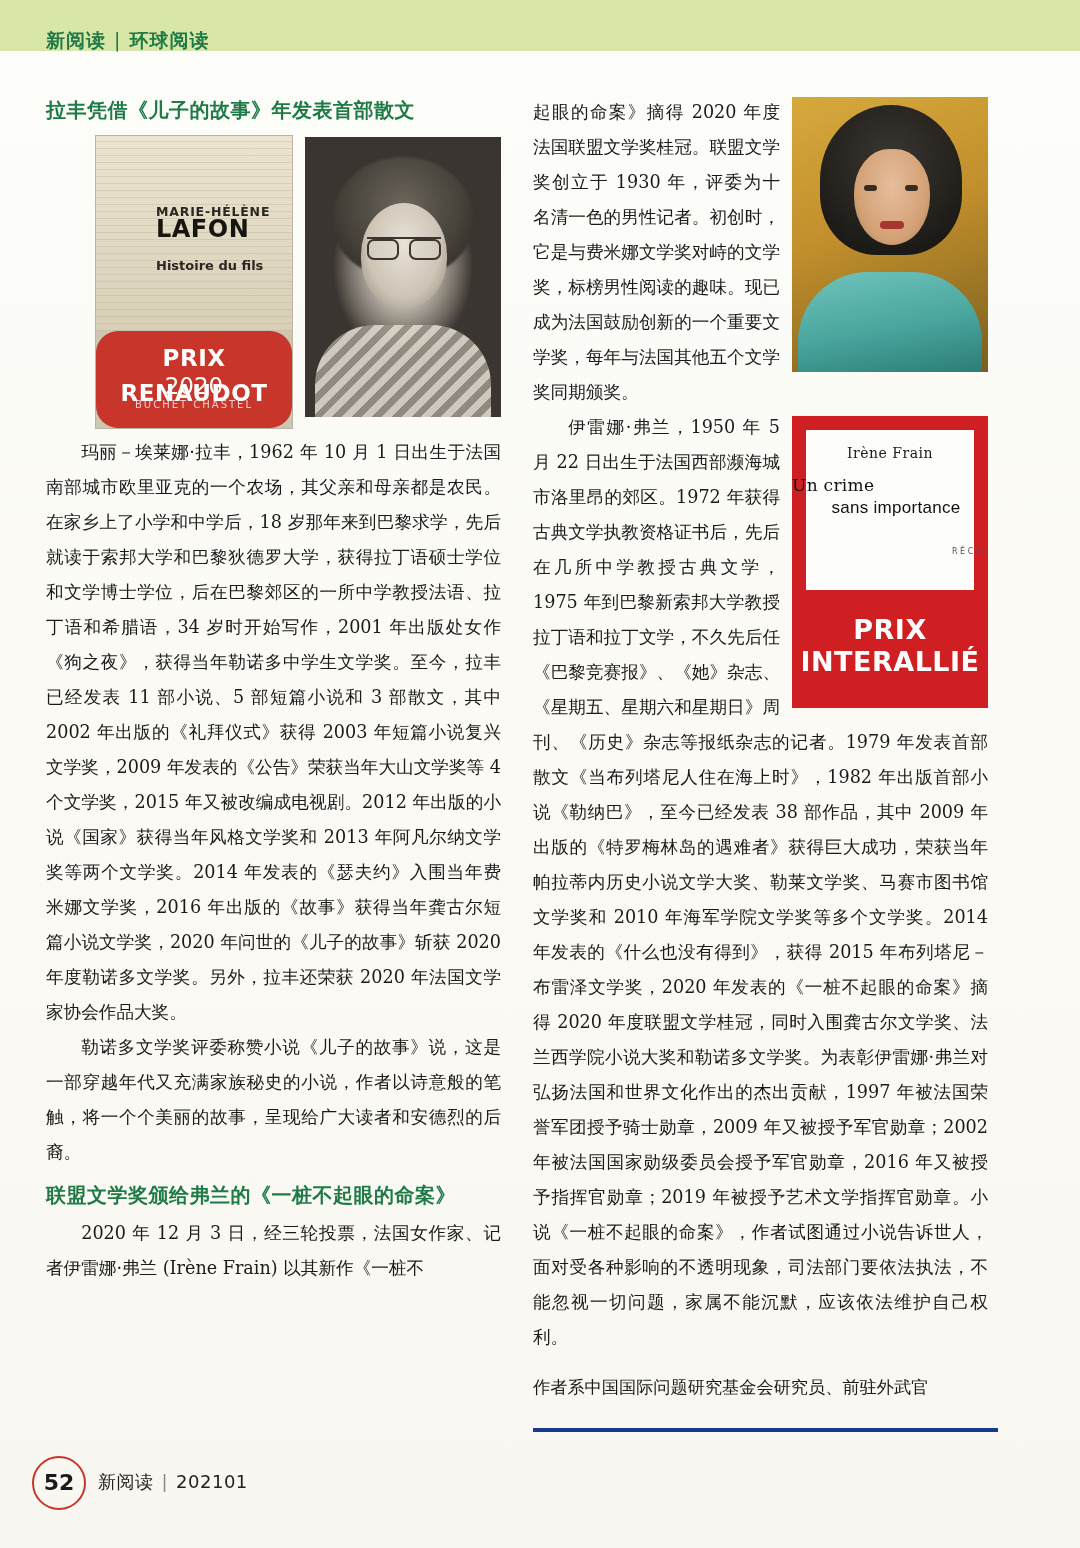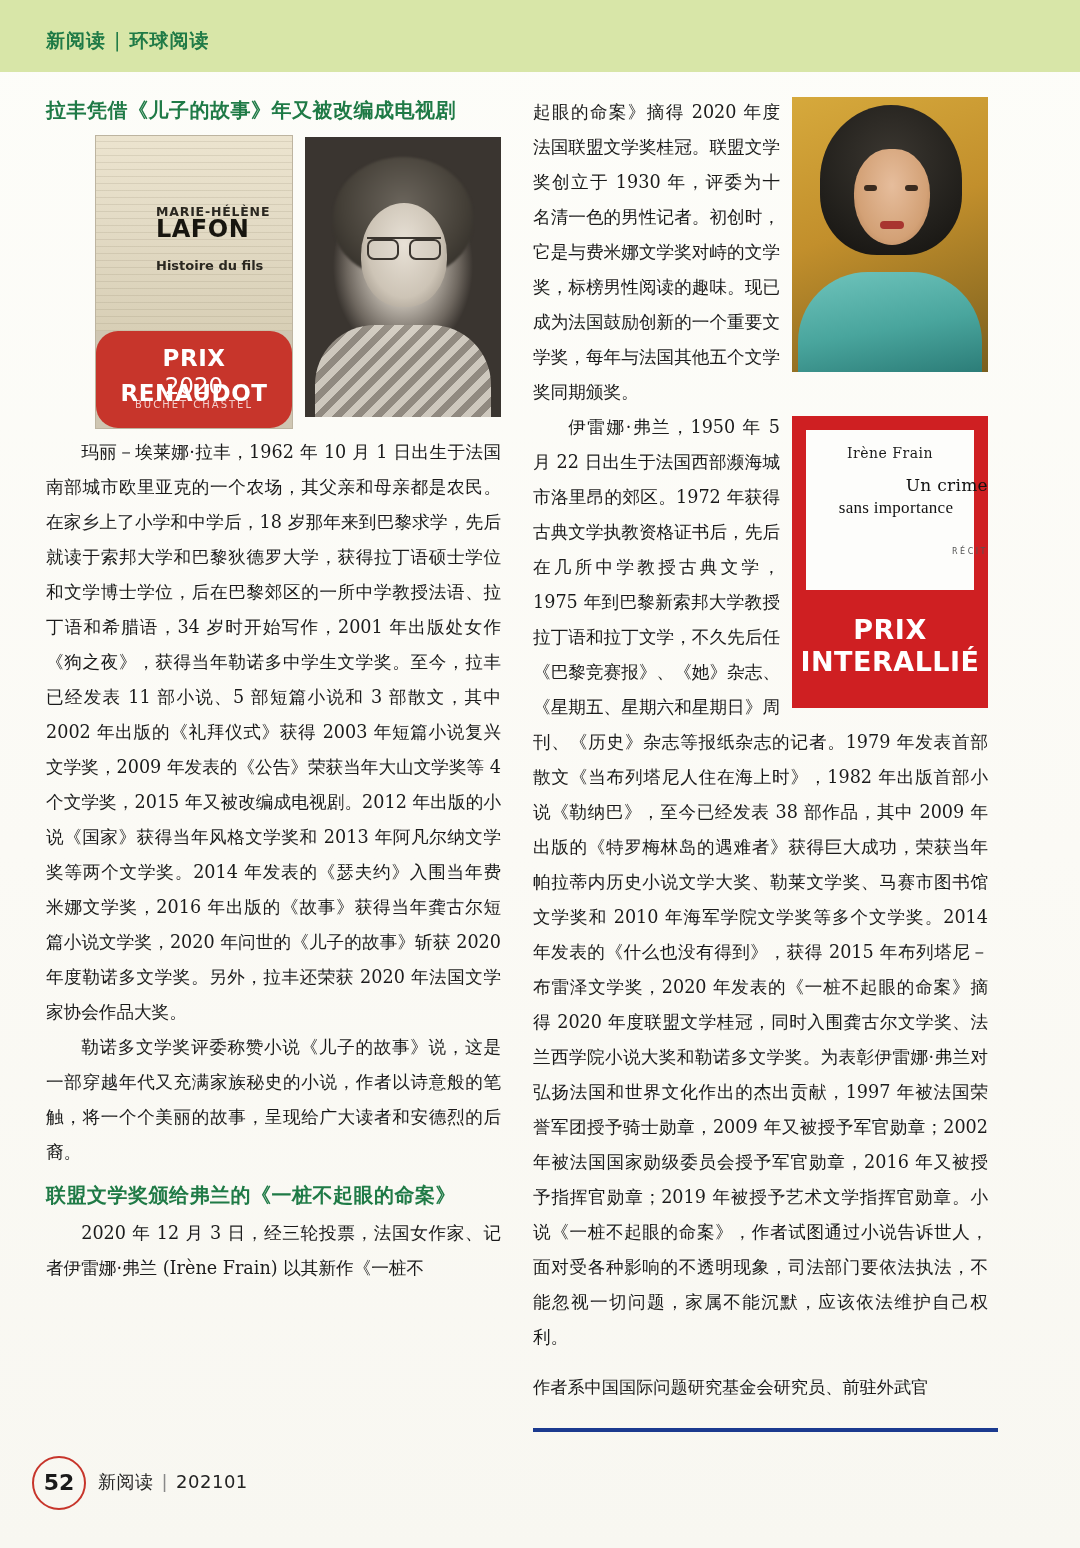--- a/index.html
+++ b/index.html
@@ -17,21 +17,21 @@
   .page {
     position: absolute;
     inset: 0;
     background: linear-gradient(180deg, #fdfdf9 0%, #fbfaf5 55%, #f8f7f1 100%);
   }
   
   .top-bar {
     position: absolute;
     left: 0; top: 0;
     width: 1080px;
-    height: 72px;
+    height: 51px;
     background: #d8e6a8;
   }
   .top-bar .tb-inner {
     position: absolute;
     left: 46px;
     top: 28px;
     font-size: 19px;
     font-weight: bold;
     color: #1f7a46;
     letter-spacing: 1px;
@@ -242,27 +242,27 @@
   .cover-f-white {
     position: absolute; left: 14px; top: 14px; right: 14px; height: 160px;
     background: #fdfdfb;
   }
   .cover-f-author {
     position: absolute; left: 0; right: 0; top: 20px; text-align: center;
     font-family: "DejaVu Serif", "Liberation Serif", serif;
     font-size: 14px; color: #1a1a1a; letter-spacing: 0.5px;
   }
   .cover-f-title1 {
-    position: absolute; left: 0; right: 0; top: 52px; text-align: right;
+    position: absolute; left: 0; right: 0; top: 52px; text-align: left;
     font-family: "DejaVu Serif", "Liberation Serif", serif;
     font-size: 17px; color: #111; letter-spacing: 0.3px;
   }
   .cover-f-title2 {
     position: absolute; left: 0; right: 0; top: 74px; text-align: center;
-    font-family: Liberation Serif, serif;
+    font-family: Liberation Sans, sans-serif;
     font-size: 17px; color: #111; letter-spacing: 0.3px; padding-left: 12px;
   }
   .cover-f-kind {
     position: absolute; left: 0; right: 0; top: 118px; text-align: right;
     font-family: "DejaVu Sans", "Liberation Sans", sans-serif;
     font-size: 8px; color: #555; letter-spacing: 2.5px;
   }
   .cover-f-prize1 {
     position: absolute; left: 0; right: 0; top: 196px; text-align: center;
     font-family: "DejaVu Sans", "Liberation Sans", sans-serif;
@@ -330,21 +330,21 @@
 <div class="page">
 
   <div class="top-bar">
     <div class="tb-inner">
       <span class="tb-b">新阅读</span><span class="tb-sep">|</span><span class="tb-b">环球阅读</span>
     </div>
   </div>
 
   <div class="col col-left">
 
-    <h2 class="sec">拉丰凭借《儿子的故事》年又被改编成电视剧</h2>
+    <h2 class="sec">拉丰凭借《儿子的故事》年发表首部散文</h2>
 
     <div class="img-lafon-photo">
       <div class="photo-lafon-bg"></div>
       <div class="photo-lafon-body"></div>
       <div class="photo-lafon-hair"></div>
       <div class="photo-lafon-face"></div>
       <div class="photo-lafon-glasses"></div>
     </div>
 
 

